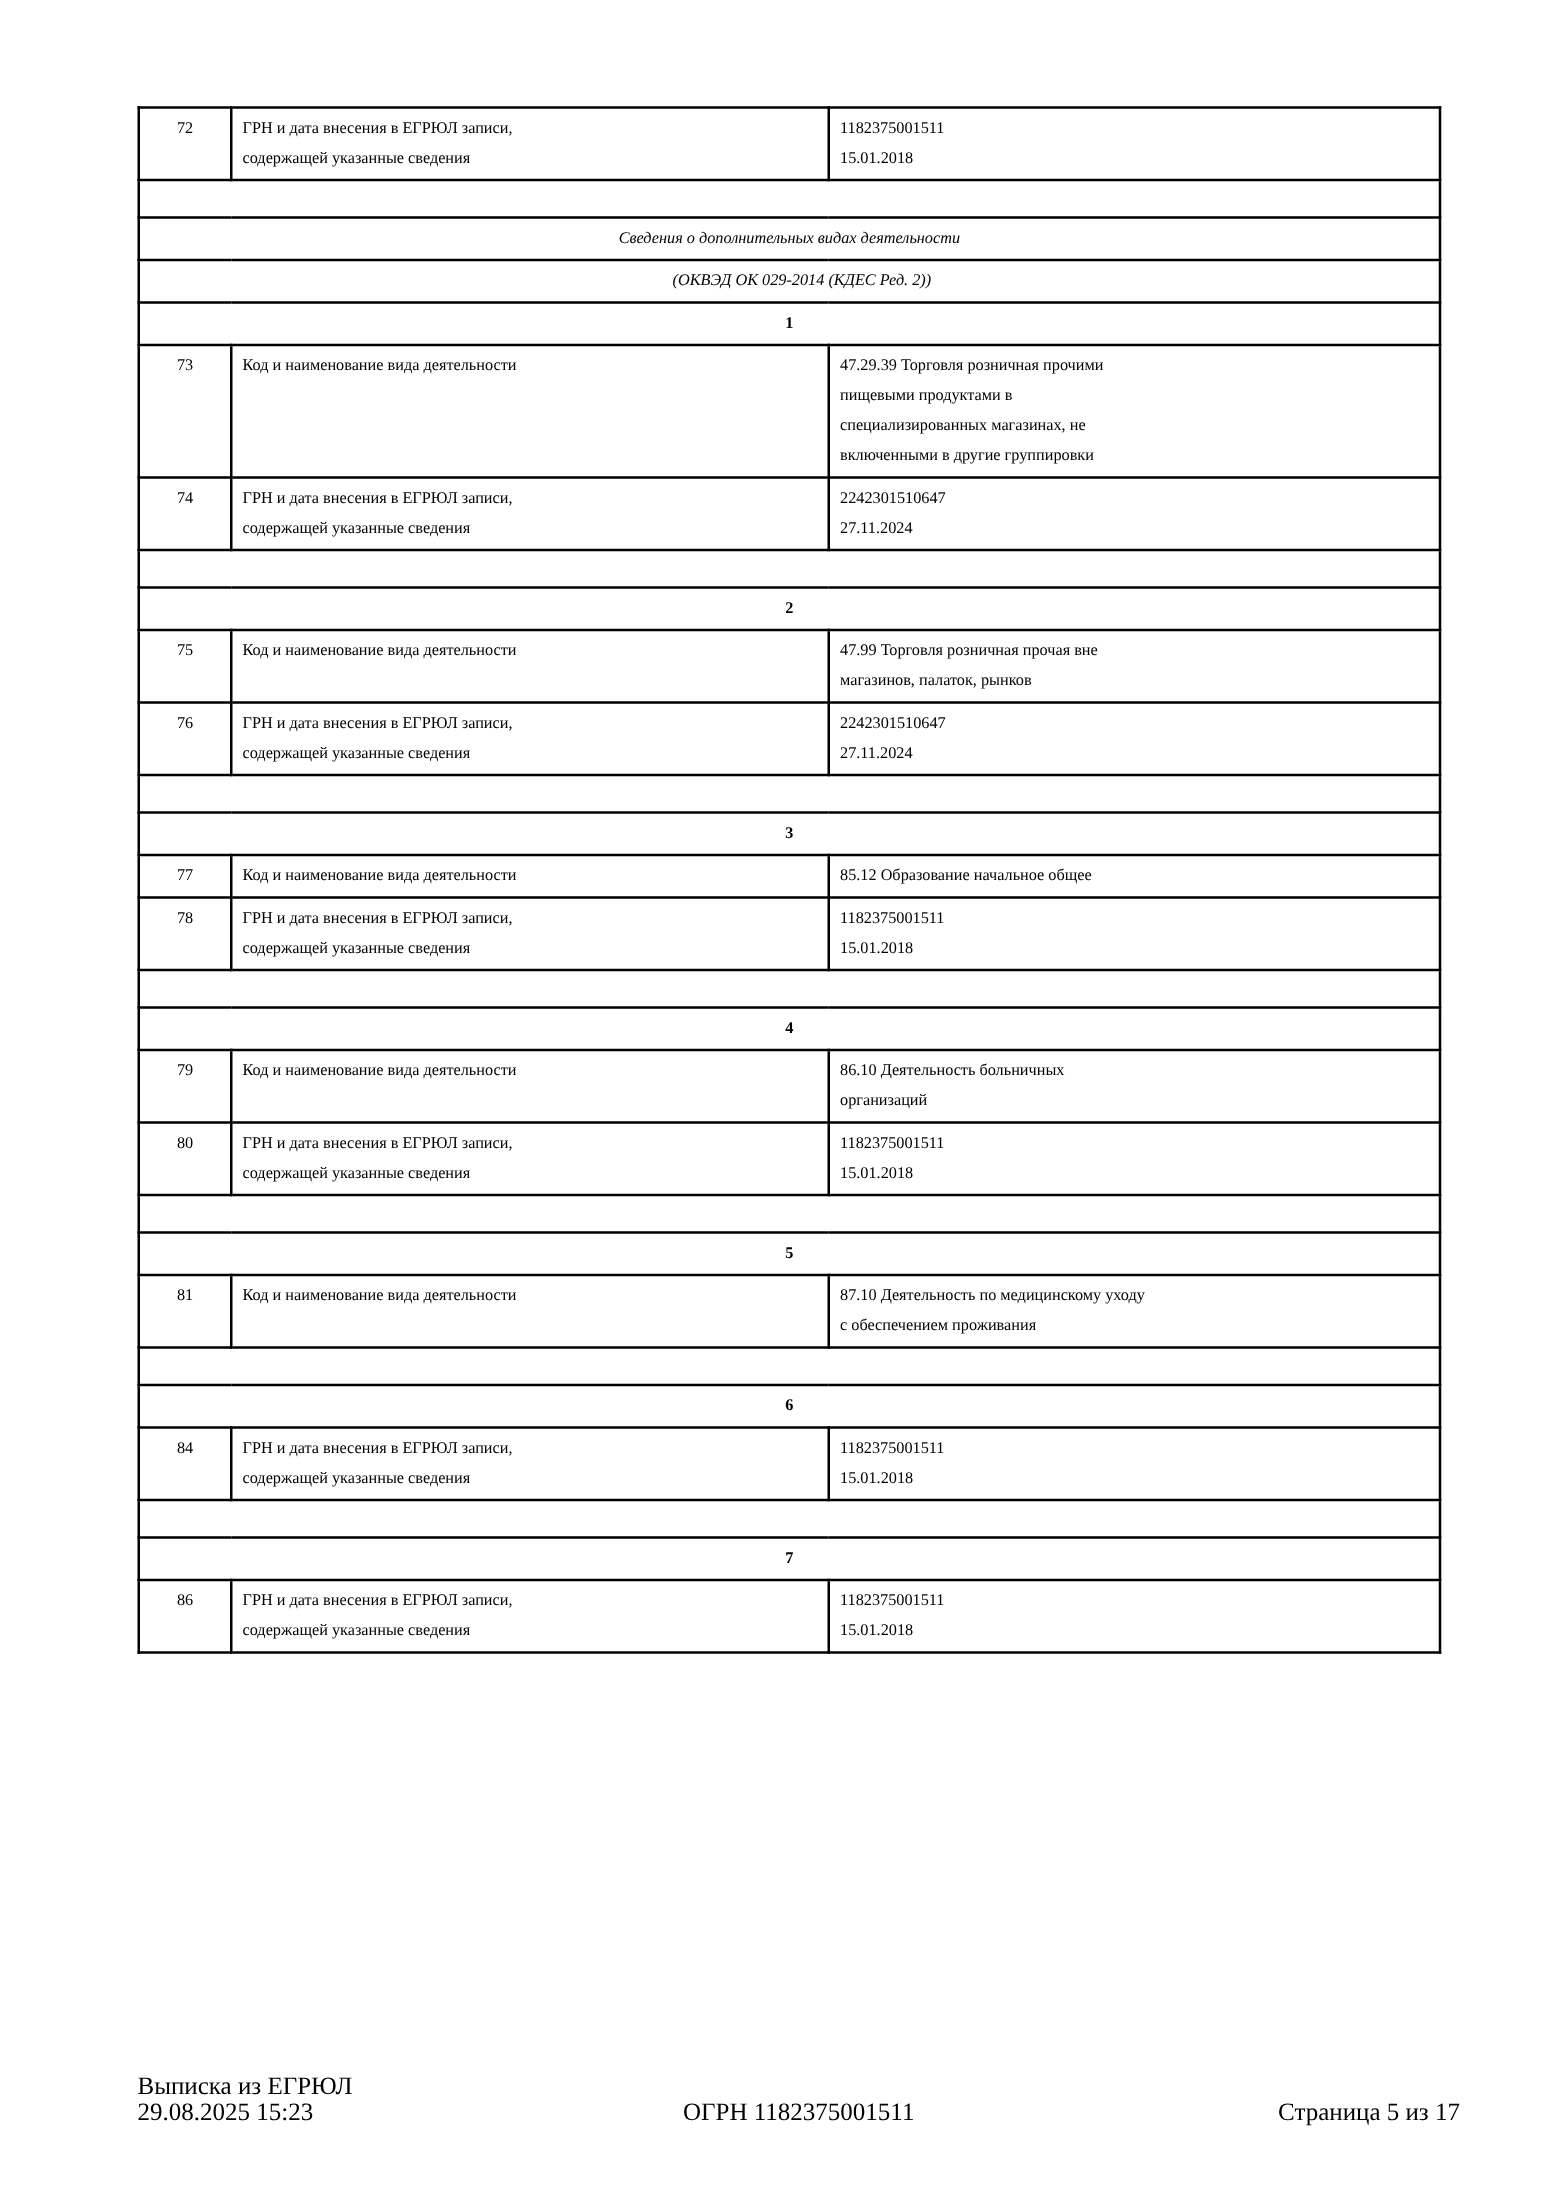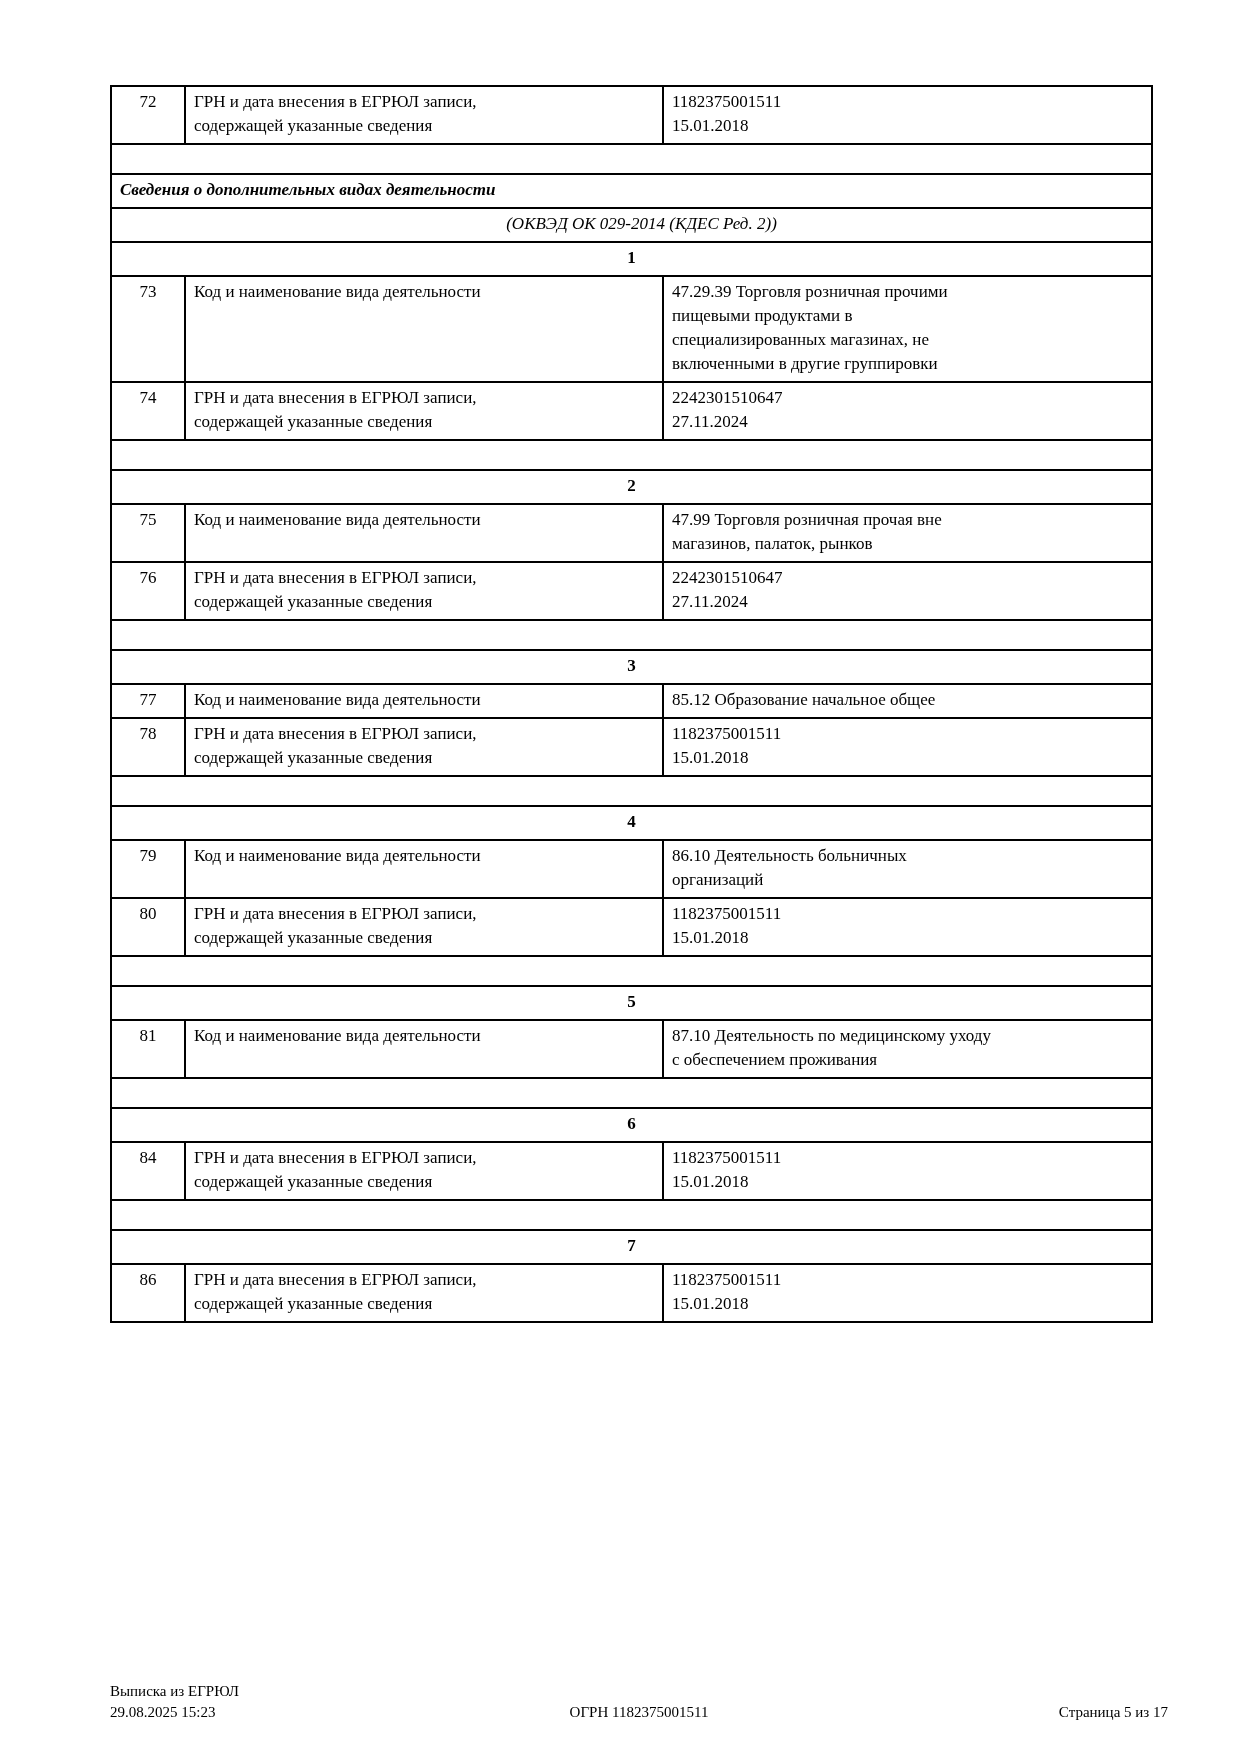--- a/index.html
+++ b/index.html
@@ -12,57 +12,57 @@
     font-family: "Liberation Serif", "DejaVu Serif", serif;
     overflow: hidden;
   }
   table.egrul {
     position: absolute;
     left: 110px;
     top: 85px;
     width: 1041px;
     border-collapse: collapse;
     table-layout: fixed;
-    font-size: 17px;
+    font-size: 13px;
     line-height: 24px;
   }
   table.egrul td {
     border: 2px solid #000;
     vertical-align: top;
     padding: 3px 8px 5px 8px;
   }
   td.num {
     text-align: center;
     padding-left: 2px;
     padding-right: 2px;
   }
   td.pre { white-space: pre-line; }
   tr.spacer td { height: 28px; padding: 0; }
   tr.title td {
-    font-weight: bold;
+    text-align: center;
+    font-weight: normal;
     font-style: italic;
   }
   tr.subtitle td {
     text-align: center;
     font-style: italic;
     padding-left: 28px;
   }
   tr.group td {
     text-align: center;
     font-weight: bold;
   }
   .footer {
     position: absolute;
     left: 110px;
     top: 1659px;
     width: 1058px;
     height: 42px;
-    font-size: 15px;
+    font-size: 20px;
     line-height: 21px;
-    margin-top: 22px;
   }
   .f-left { position: absolute; left: 0; top: 0; }
   .f-center { position: absolute; left: 0; right: 0; bottom: 0; text-align: center; }
   .f-right { position: absolute; right: 0; bottom: 0; }
 </style>
 </head>
 <body>
 
 <div class="page">
 

